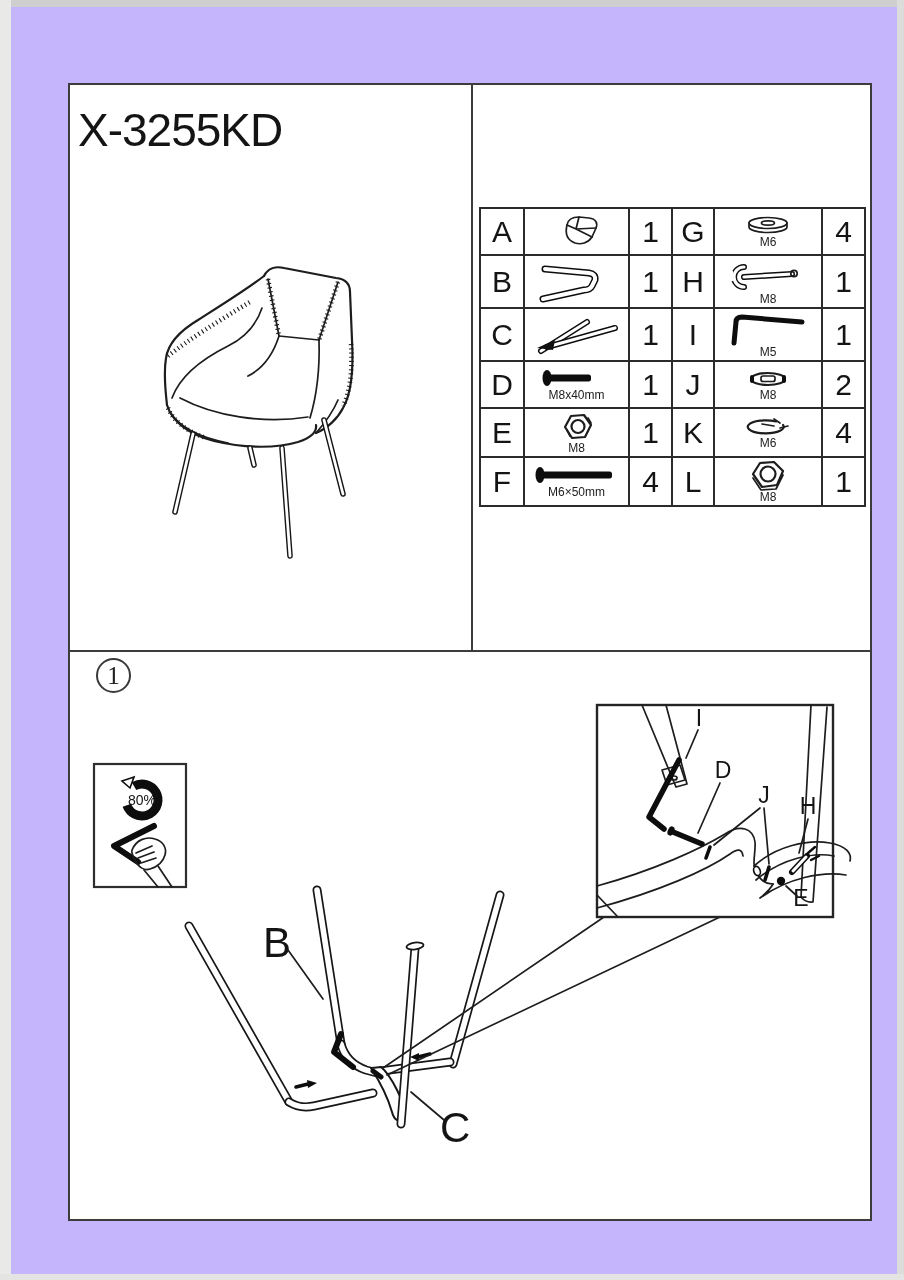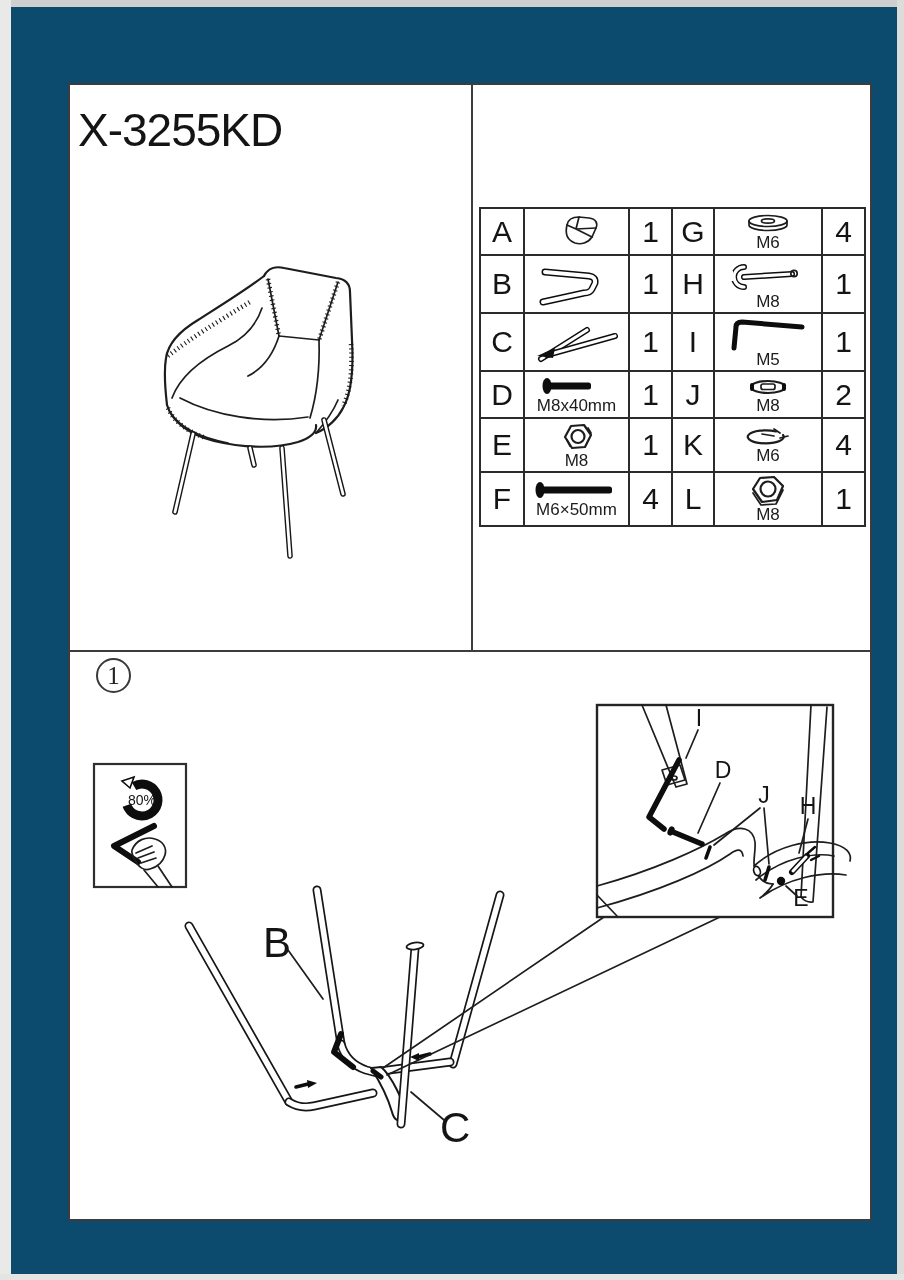--- a/index.html
+++ b/index.html
@@ -2,39 +2,39 @@
 <html><head>
 <meta charset="utf-8">
 <style>
   * { margin:0; padding:0; box-sizing:border-box; }
   html,body { width:904px; height:1280px; }
   body { position:relative; background:#f2f2f1; font-family:"Liberation Sans", sans-serif; color:#161616; overflow:hidden; }
   .edge-top   { position:absolute; left:0; top:0; width:904px; height:7px; background:#cfcfcf; }
   .edge-left  { position:absolute; left:0; top:0; width:11px; height:1280px; background:#e9e9e8; }
   .edge-right { position:absolute; right:0; top:0; width:7px; height:1280px; background:#dcdcdb; }
   .edge-bottom{ position:absolute; left:0; bottom:0; width:904px; height:6px; background:#e4e4e3; }
-  .sheet { position:absolute; left:11px; top:7px; right:7px; bottom:6px; background:#0c4a6e; }
+  .sheet { position:absolute; left:11px; top:7px; right:7px; bottom:6px; background:#c4b5fd; }
 
   .frame { position:absolute; left:57px; top:76px; width:804px; height:1138px;
            border:2px solid #3c3c3c; background:#fff; }
   .divider-v { position:absolute; left:401px; top:0; width:2px; height:565px; background:#3c3c3c; }
   .divider-h { position:absolute; left:0; top:565px; width:100%; height:2px; background:#3c3c3c; }
 
   .model-title { position:absolute; left:8px; top:18px; font-size:46px; letter-spacing:-1px;
                  font-family:"Liberation Sans", sans-serif; color:#141414; }
 
   .chair-svg { position:absolute; left:40px; top:163px; }
 
   
   .parts-table { position:absolute; left:409px; top:122px; border-collapse:collapse; table-layout:fixed; }
   .parts-table td { border:2px solid #2b2b2b; height:47px; text-align:center; vertical-align:middle; padding:0; }
   .cell-letter { font-size:30px; color:#141414; }
   .cell-qty    { font-size:30px; color:#141414; }
   .cell-icon   { line-height:0; }
-  .cell-icon .spec { display:block; line-height:1; font-size:17px; color:#1c1c1c; margin-top:-3px; padding-bottom:2px; }
+  .cell-icon .spec { display:block; line-height:1; font-size:12px; color:#1c1c1c; margin-top:-3px; padding-bottom:2px; }
 
   
   .step-circle { position:absolute; left:26px; top:573px; width:35px; height:35px;
                  border:2px solid #3a3a3a; border-radius:50%; display:flex; align-items:center;
                  justify-content:center; font-family:"Liberation Serif", serif; font-size:25px; color:#222; }
 
   .diagram-svg { position:absolute; left:0; top:565px; }
 
   
   .ln  { fill:none; stroke:#1d1d1d; stroke-width:1.7px; stroke-linecap:round; stroke-linejoin:round; }

